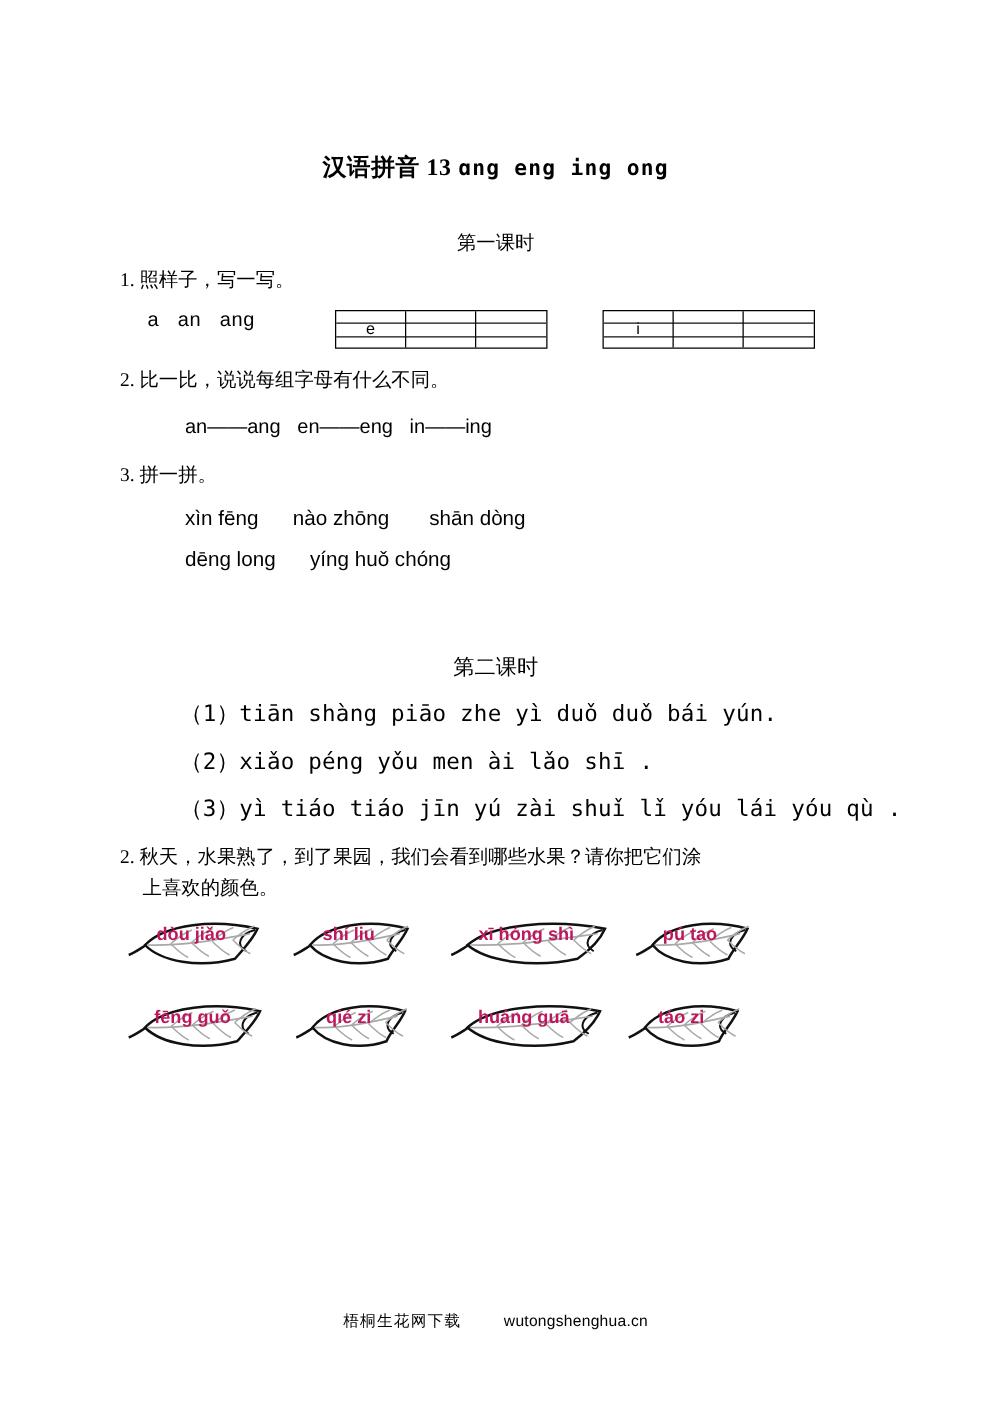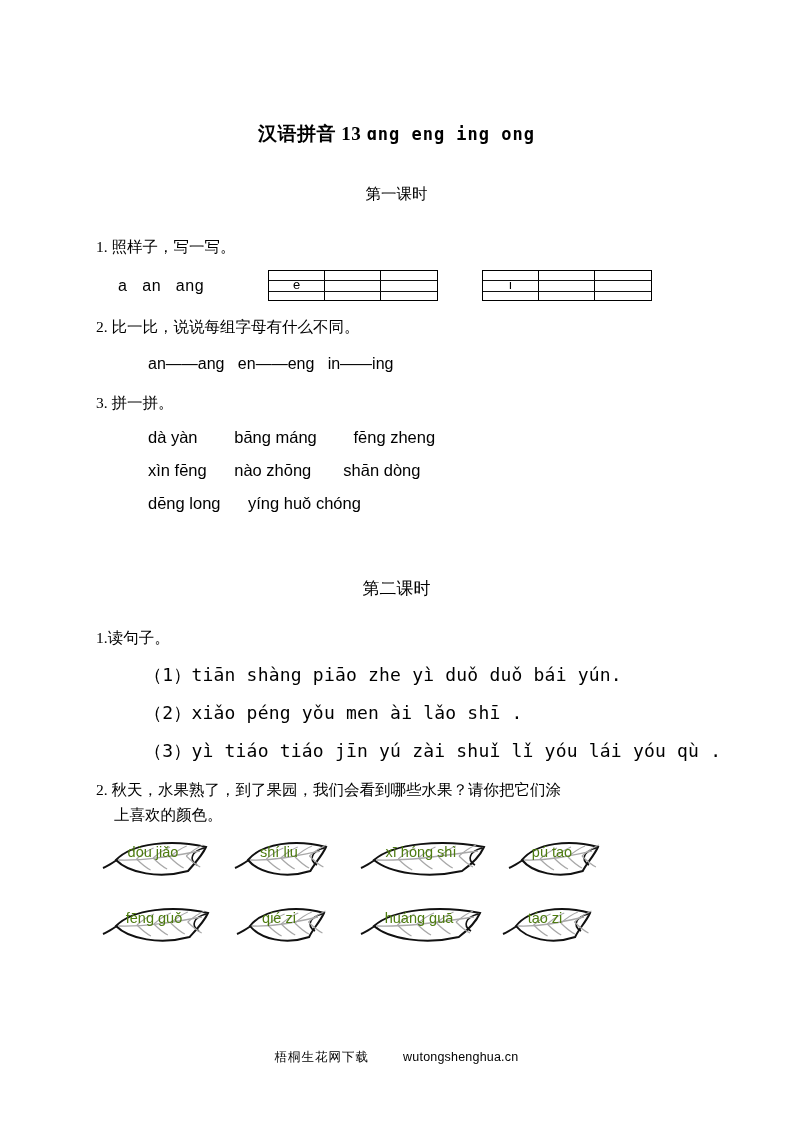--- a/index.html
+++ b/index.html
@@ -56,21 +56,21 @@
   
   .q {
     font-size: 15.5px;
     line-height: 1.5;
     font-family: "Liberation Serif", "DejaVu Serif", serif;
   }
 
   
   .ex1-wrap {
     display: flex;
-    align-items: center;
+    align-items: flex-start;
     padding-left: 22px;
     margin-top: 12px;
   }
   .seq-letters {
     font-family: "Liberation Sans", sans-serif;
     font-size: 16px;
     letter-spacing: 0.5px;
     white-space: pre;
     width: 150px;
   }
@@ -168,23 +168,24 @@
   .leaf svg { display: block; }
   .leaf-label {
     position: absolute;
     top: 11px;
     left: 0;
     right: 6px;
     text-align: center;
     font-family: "Liberation Sans", sans-serif;
     font-size: 14.5px;
     line-height: 16px;
-    color: #4d7c0f;
+    color: #be185d;
     white-space: nowrap;
     z-index: 4;
+    font-weight: bold;
   }
 
   
   .footer {
     position: absolute;
     left: 0; right: 0;
     top: 1032px;
     text-align: center;
     color: #000000;
     font-size: 12.5px;
@@ -201,21 +202,21 @@
 </style>
 </head>
 <body>
 
 <div class="page">
 
   <h1 class="doc-title"><span>汉语拼音 13 </span><span class="latin">ɑng eng ing ong</span></h1>
 
   <div class="lesson-heading">第一课时</div>
 
-  <div class="q" style="margin-top:30px;">1.  照样子，写一写。</div>
+  <div class="q" style="margin-top:8px;">1.  照样子，写一写。</div>
 
   <div class="ex1-wrap">
     <span class="seq-letters">a   an   ang</span>
 
     <div class="fourline">
       <div class="cell">
         <span class="glyph">e</span>
       </div>
       <div class="cell"></div>
       <div class="cell"></div>
@@ -230,28 +231,26 @@
       <div class="cell"></div>
       <div class="cell"></div>
     </div>
   </div>
 
   <div class="q" style="margin-top:14px;">2. 比一比，说说每组字母有什么不同。</div>
   <div class="compare-row">an——ang   en——eng   in——ing</div>
 
   <div class="q" style="margin-top:18px;">3. 拼一拼。</div>
   <div class="pinyin-block">
-    <div class="pinyin-line">dà yàn        bāng máng        fēng zheng</div>
     <div class="pinyin-line">xìn fēng      nào zhōng       shān dòng</div>
     <div class="pinyin-line">dēng long      yíng huǒ chóng</div>
   </div>
 
   <div class="lesson-heading-2" style="margin-top:64px;">第二课时</div>
 
-  <div class="q" style="margin-top:26px;">1.读句子。</div>
 
   <div>
     <div class="sentence">（1）tiān shàng piāo zhe yì duǒ duǒ bái yún.</div>
     <div class="sentence">（2）xiǎo péng yǒu men ài lǎo shī .</div>
     <div class="sentence">（3）yì tiáo tiáo jīn yú zài shuǐ lǐ yóu lái yóu qù .</div>
   </div>
 
   <div class="para">
     <span>2. 秋天，水果熟了，到了果园，我们会看到哪些水果？请你把它们涂</span>
     <span class="indent2">上喜欢的颜色。</span>

